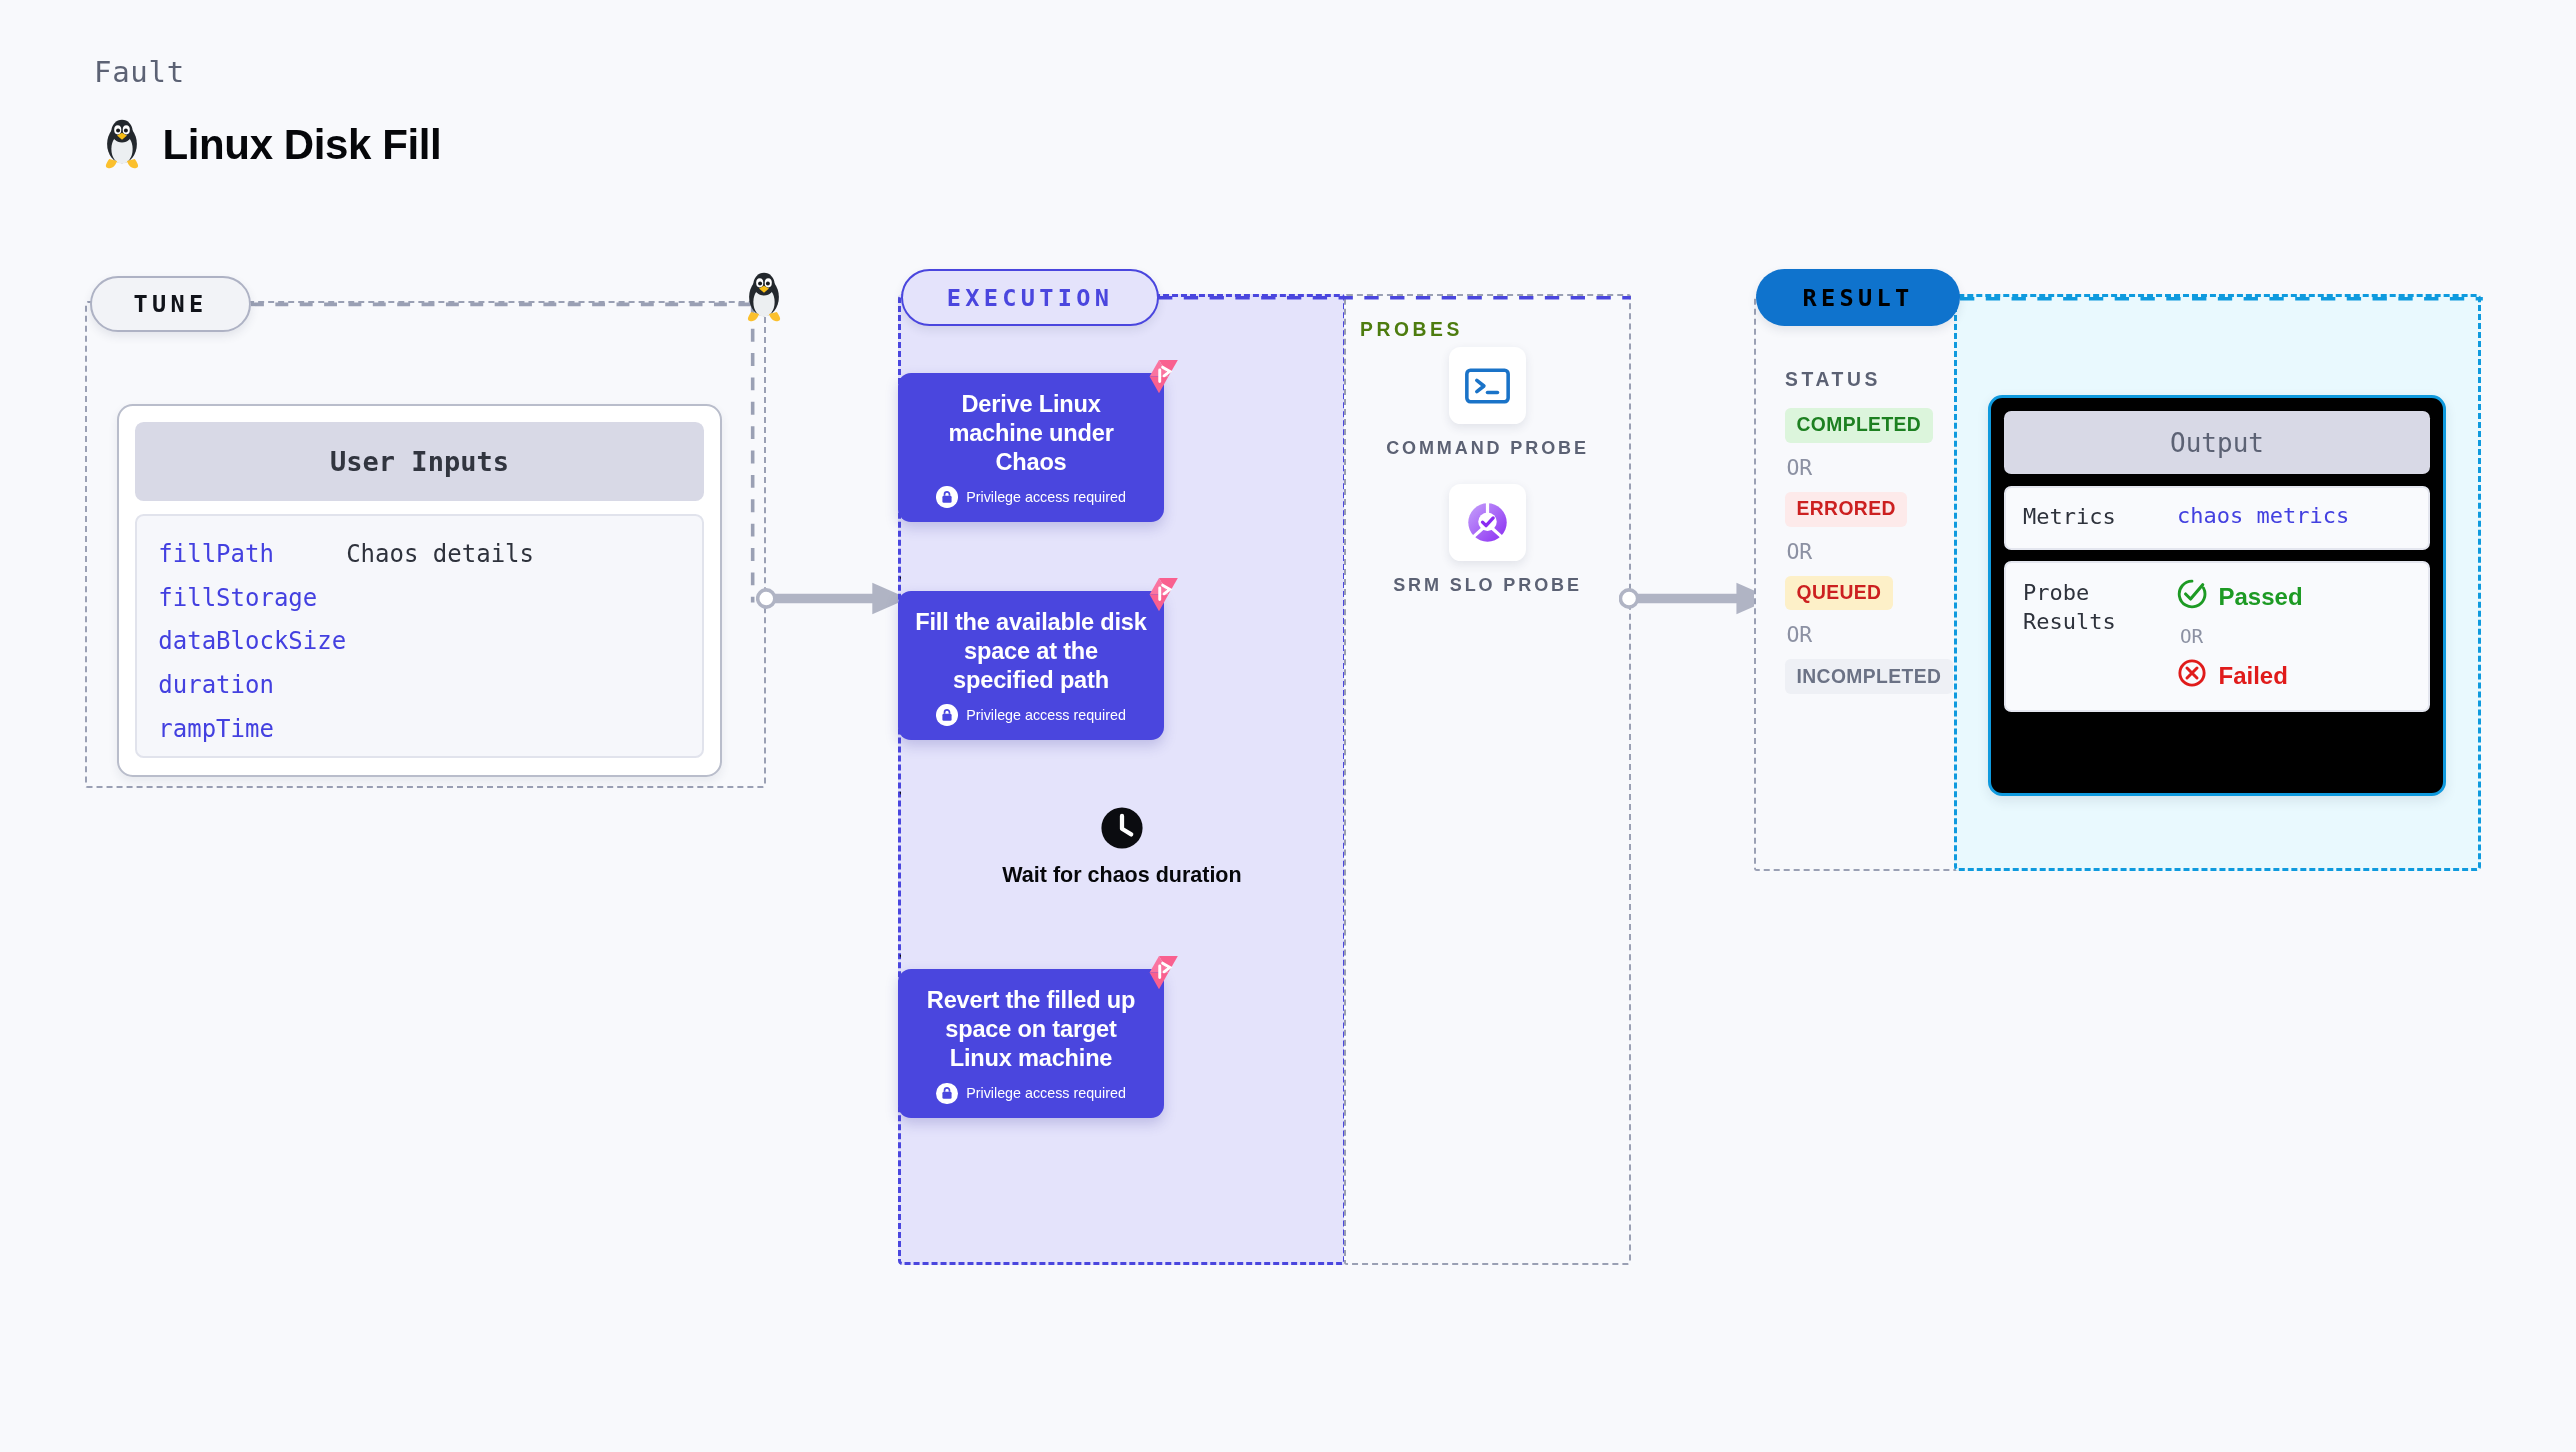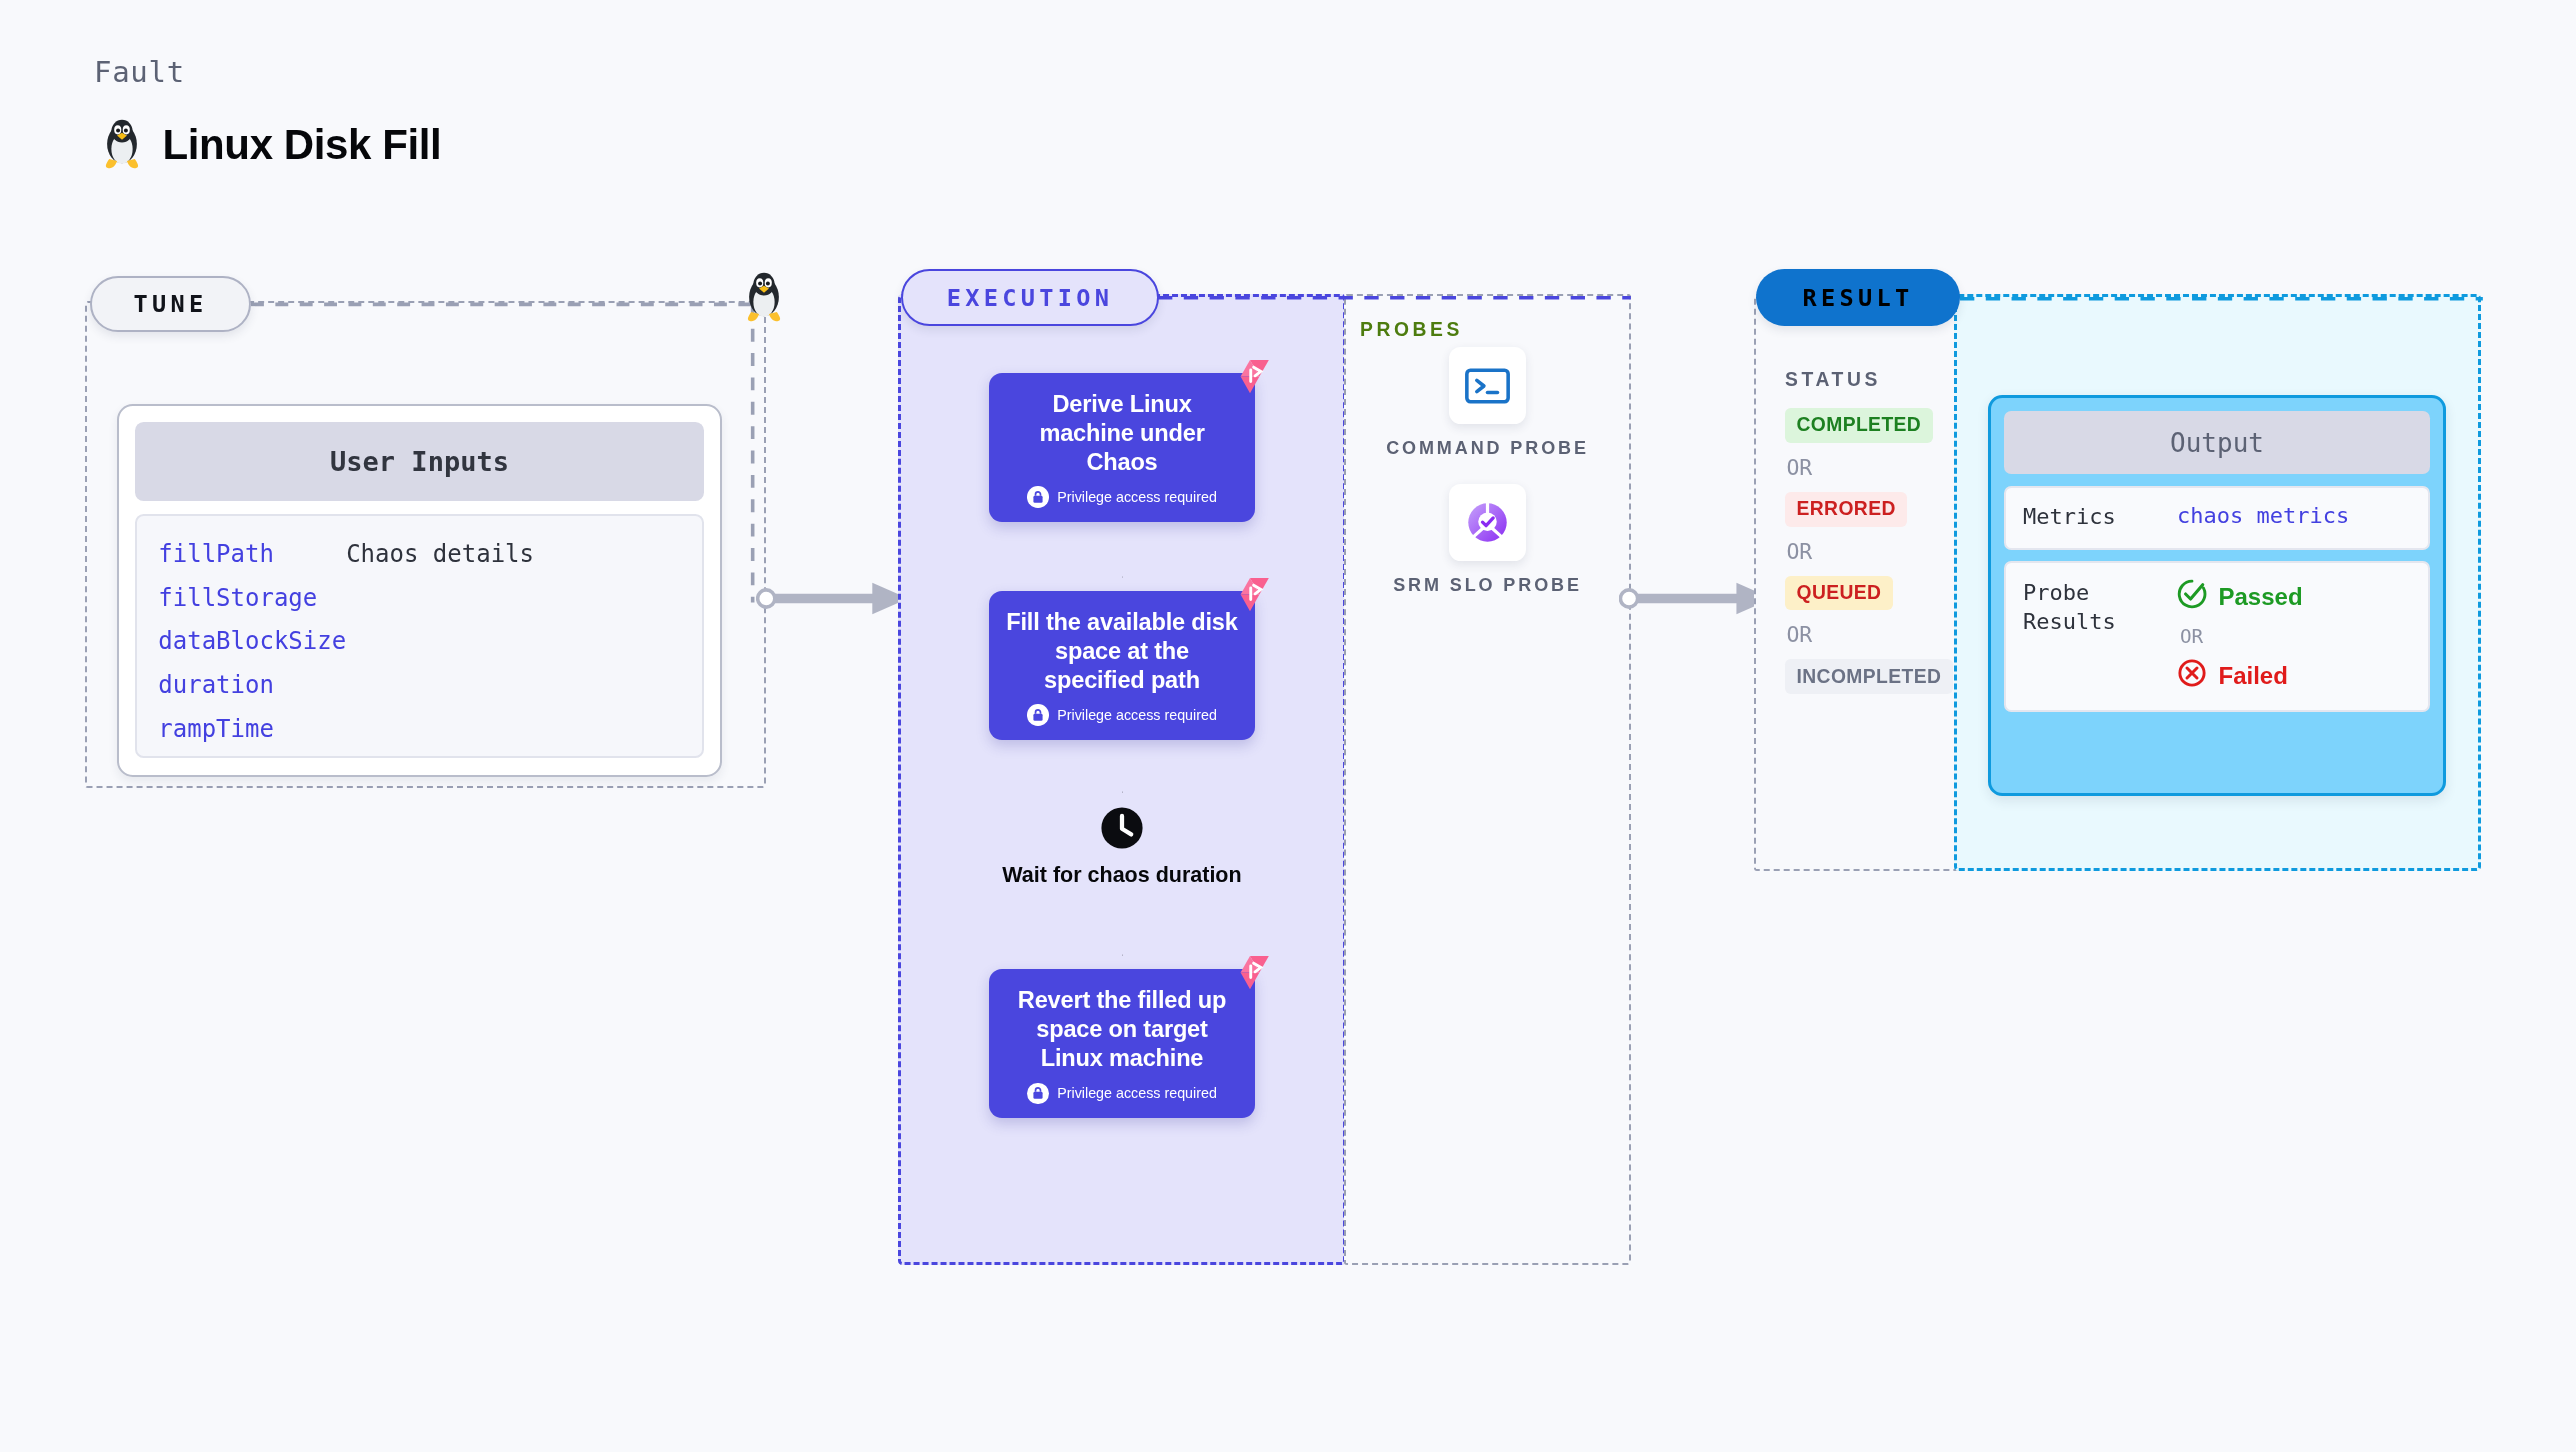--- a/index.html
+++ b/index.html
@@ -106,21 +106,21 @@
     background: #f8f9fc;
   }
   #probes-label {
     position: absolute; left: 1360px; top: 319px;
     font-size: 19.3px; font-weight: bold; color: #4d7c0f; letter-spacing: 3.6px;
   }
 
   #exec-flow {
     position: absolute; left: 898px; top: 373px;
     width: 448px;
-    display: flex; flex-direction: column; align-items: center;
+    display: flex; flex-direction: column; 
   }
   .step-card {
     position: relative;
     width: 266px;
     background: #4a46de; border-radius: 13px;
     box-shadow: 0 5.7px 13px rgba(60,55,160,.22);
     padding: 17px 15.8px 14.3px;
     display: flex; flex-direction: column; align-items: center;
   }
   .step-title {
@@ -189,21 +189,21 @@
   }
   .or-text {
     font-size: 21.5px; color: #8c91a3;
     margin: 12px 0 12px 1.4px;
     font-family: "DejaVu Sans Mono", monospace;
   }
 
   #output-card {
     position: absolute; left: 1988px; top: 395px;
     width: 458px; height: 401px;
-    background: #7dd3fc; border: 3.6px solid #0f9ade; border-radius: 14.3px;
+    background: #000000; border: 3.6px solid #0f9ade; border-radius: 14.3px;
     box-shadow: 0 4.3px 11.5px rgba(40,45,80,.10);
     padding: 13px;
   }
   #output-header {
     height: 63px; background: #d8d9e6; border-radius: 7.2px;
     display: flex; align-items: center; justify-content: center;
     font-family: "DejaVu Sans Mono", monospace;
     font-size: 26px; color: #5c6274;
   }
   .output-row {

